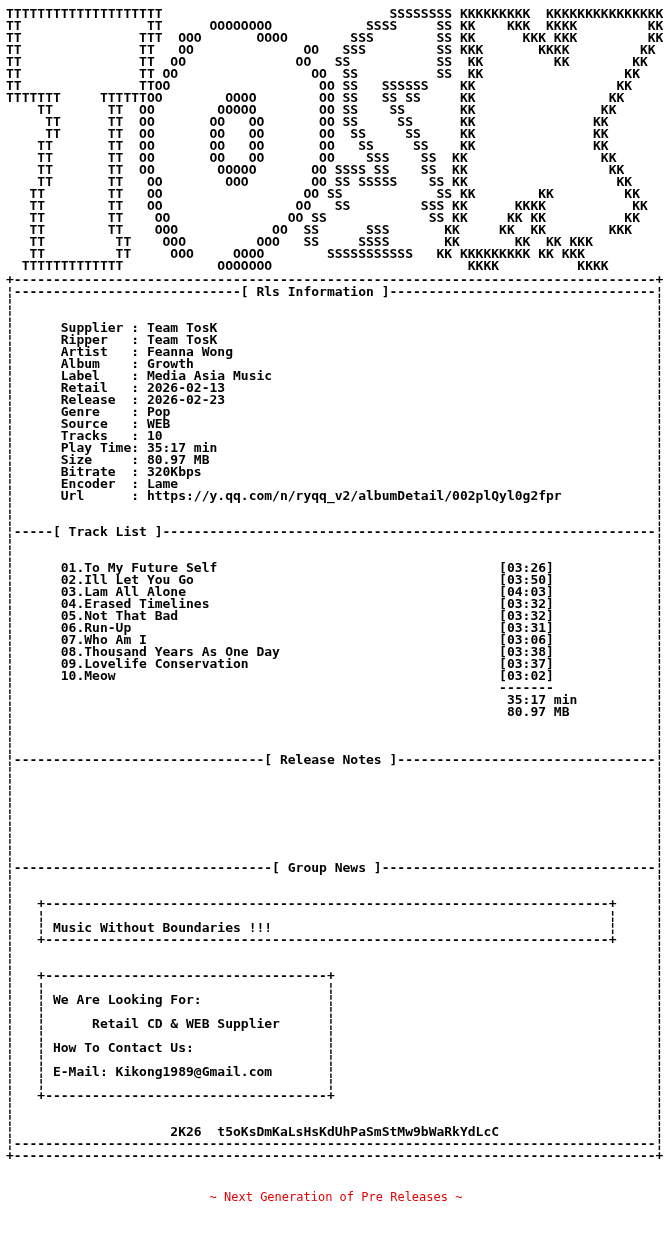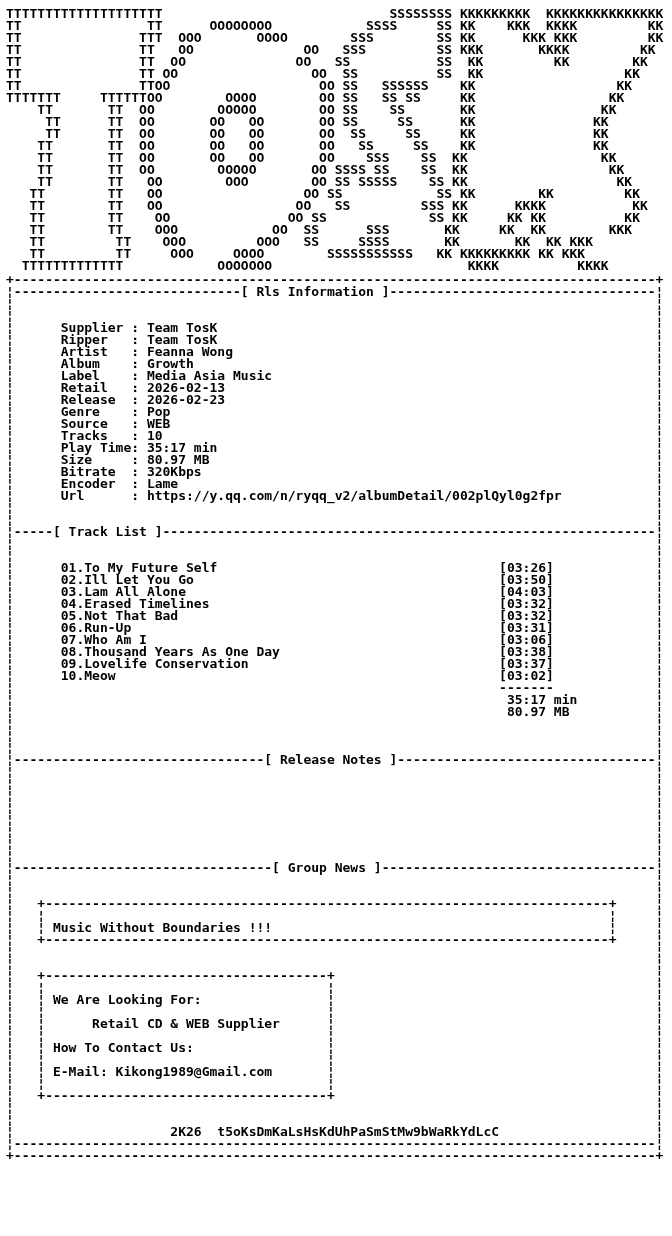--- a/index.html
+++ b/index.html
@@ -123,13 +123,14 @@
 ¦   ¦ E-Mail: Kikong1989@Gmail.com       ¦                                         ¦
 ¦   ¦                                    ¦                                         ¦
 ¦   +------------------------------------+                                         ¦
 ¦                                                                                  ¦
 ¦                                                                                  ¦
 ¦                    2K26  t5oKsDmKaLsHsKdUhPaSmStMw9bWaRkYdLcC                    ¦
 ¦----------------------------------------------------------------------------------¦
 +----------------------------------------------------------------------------------+</pre>
 
 <div class="footer" style="color: rgb(226, 0, 0);">
+  <div>~ Next Generation of Pre Releases ~</div>
 </div>
 
 </body></html>

